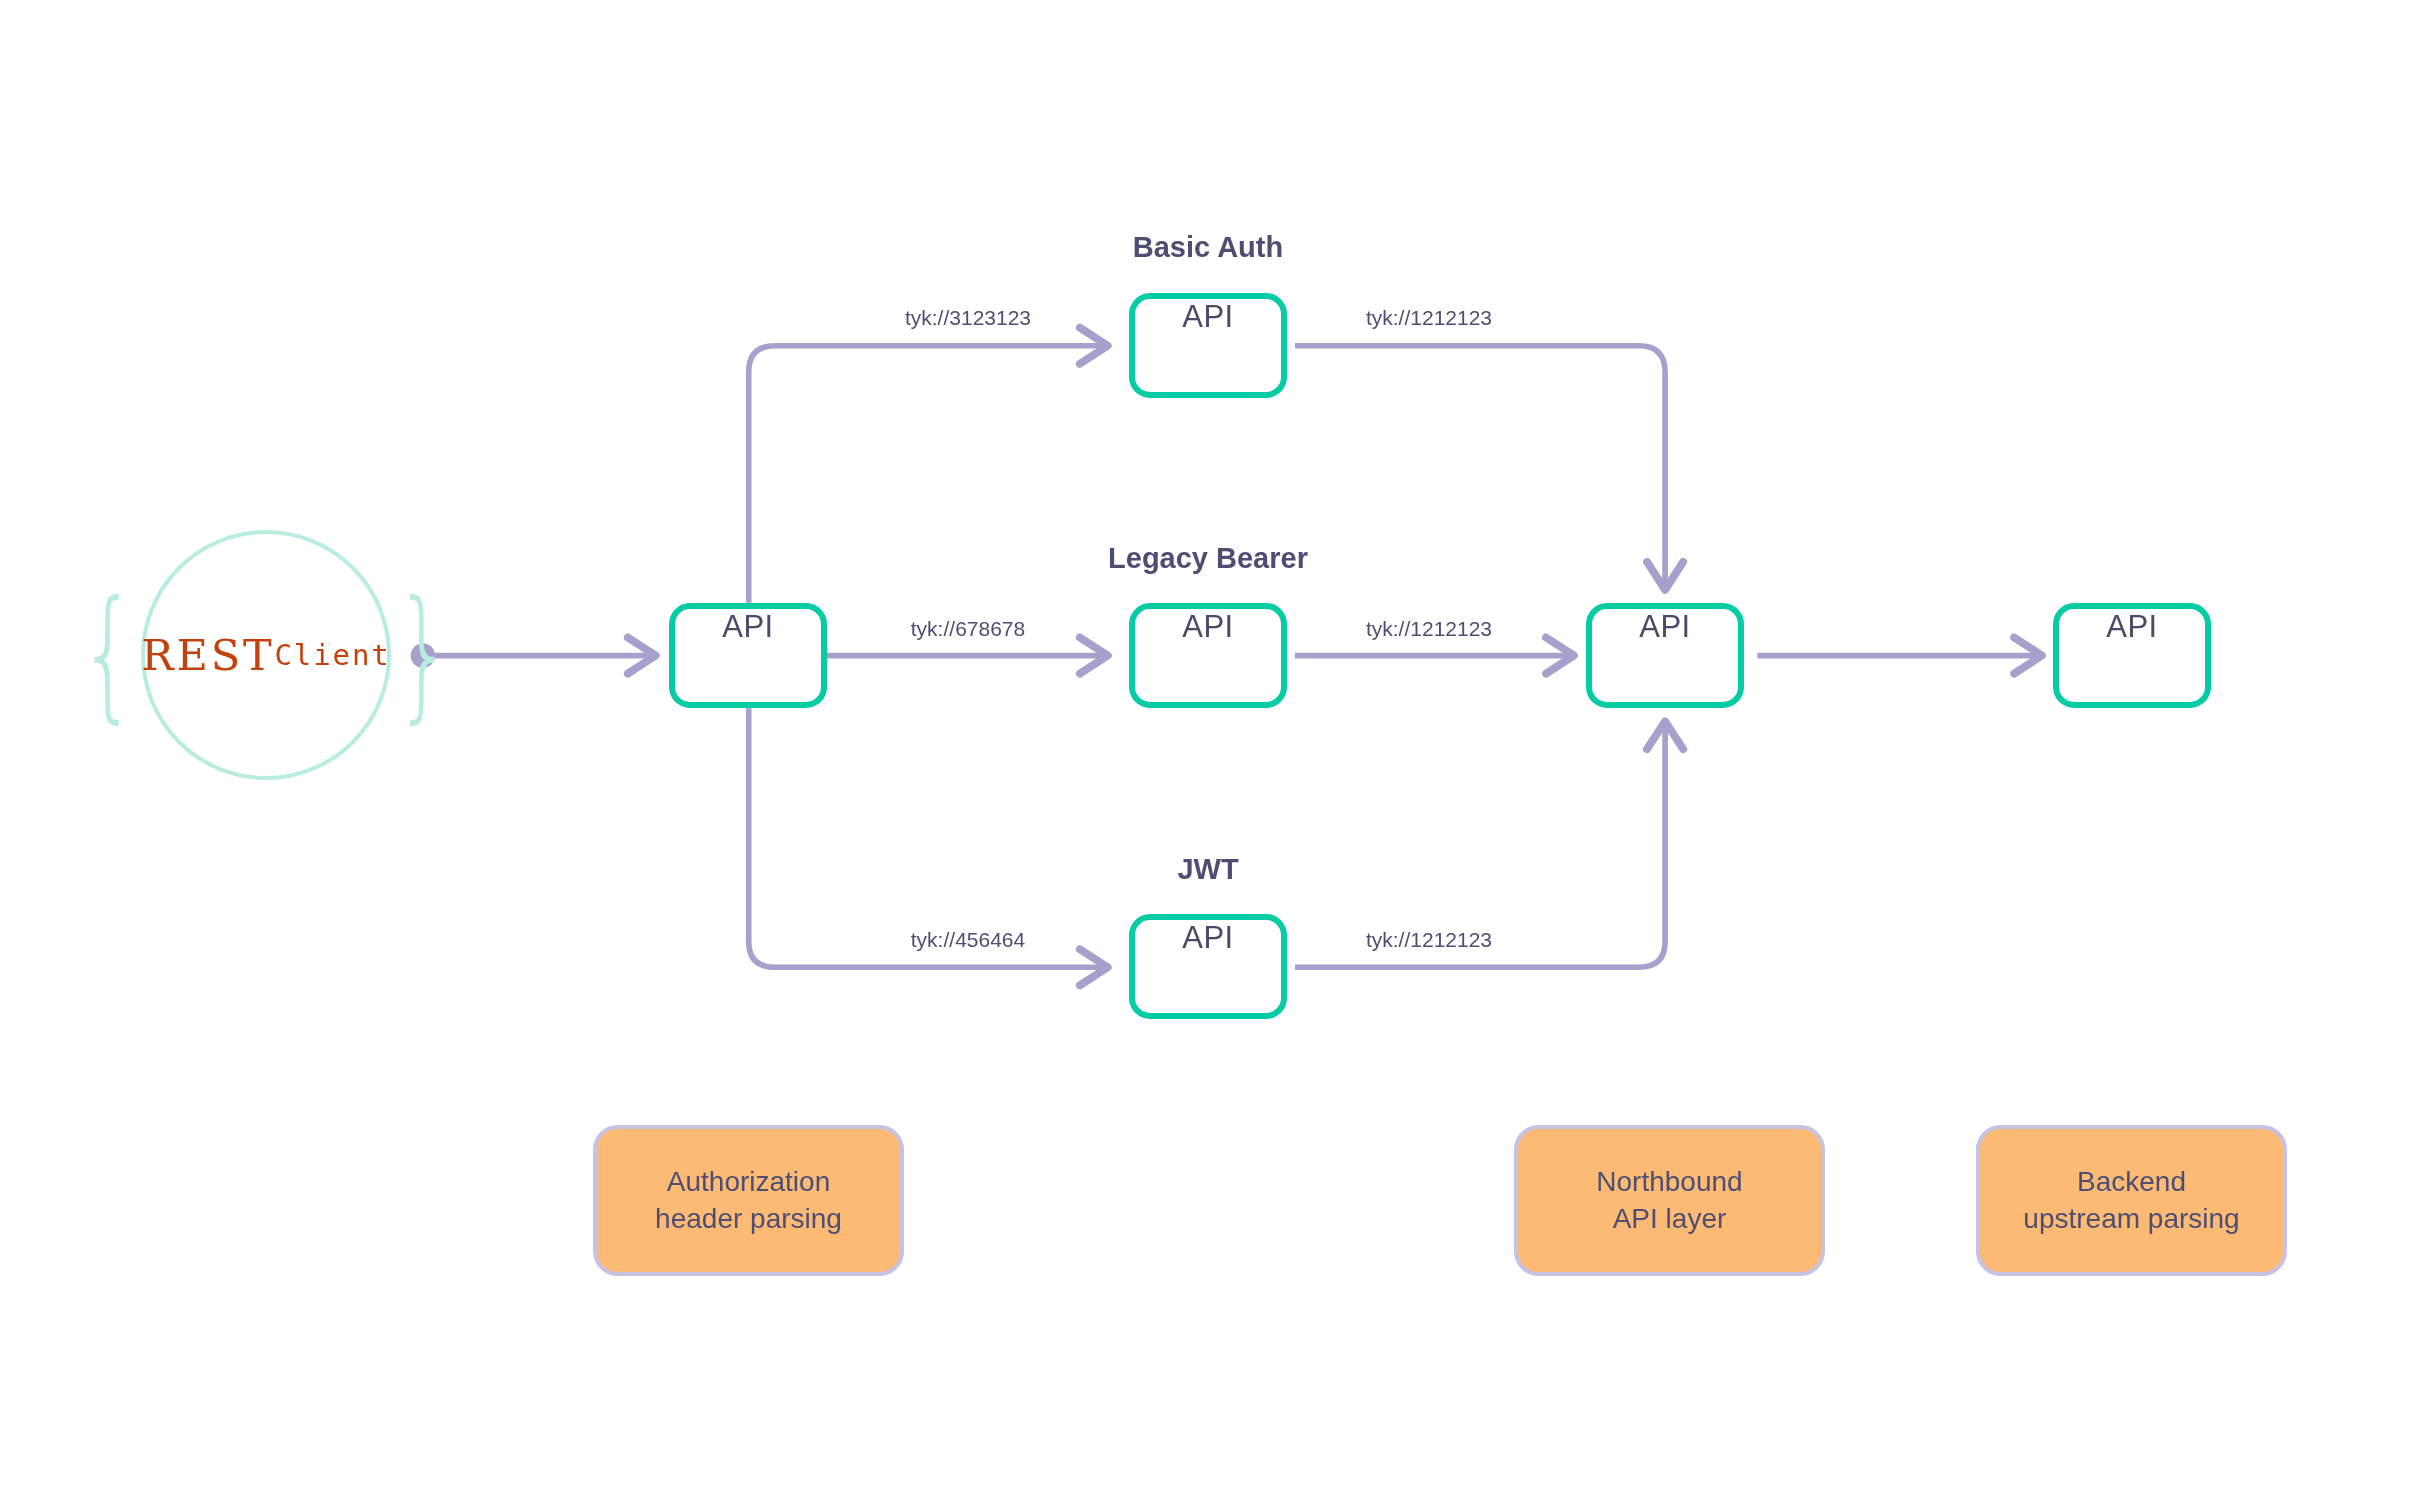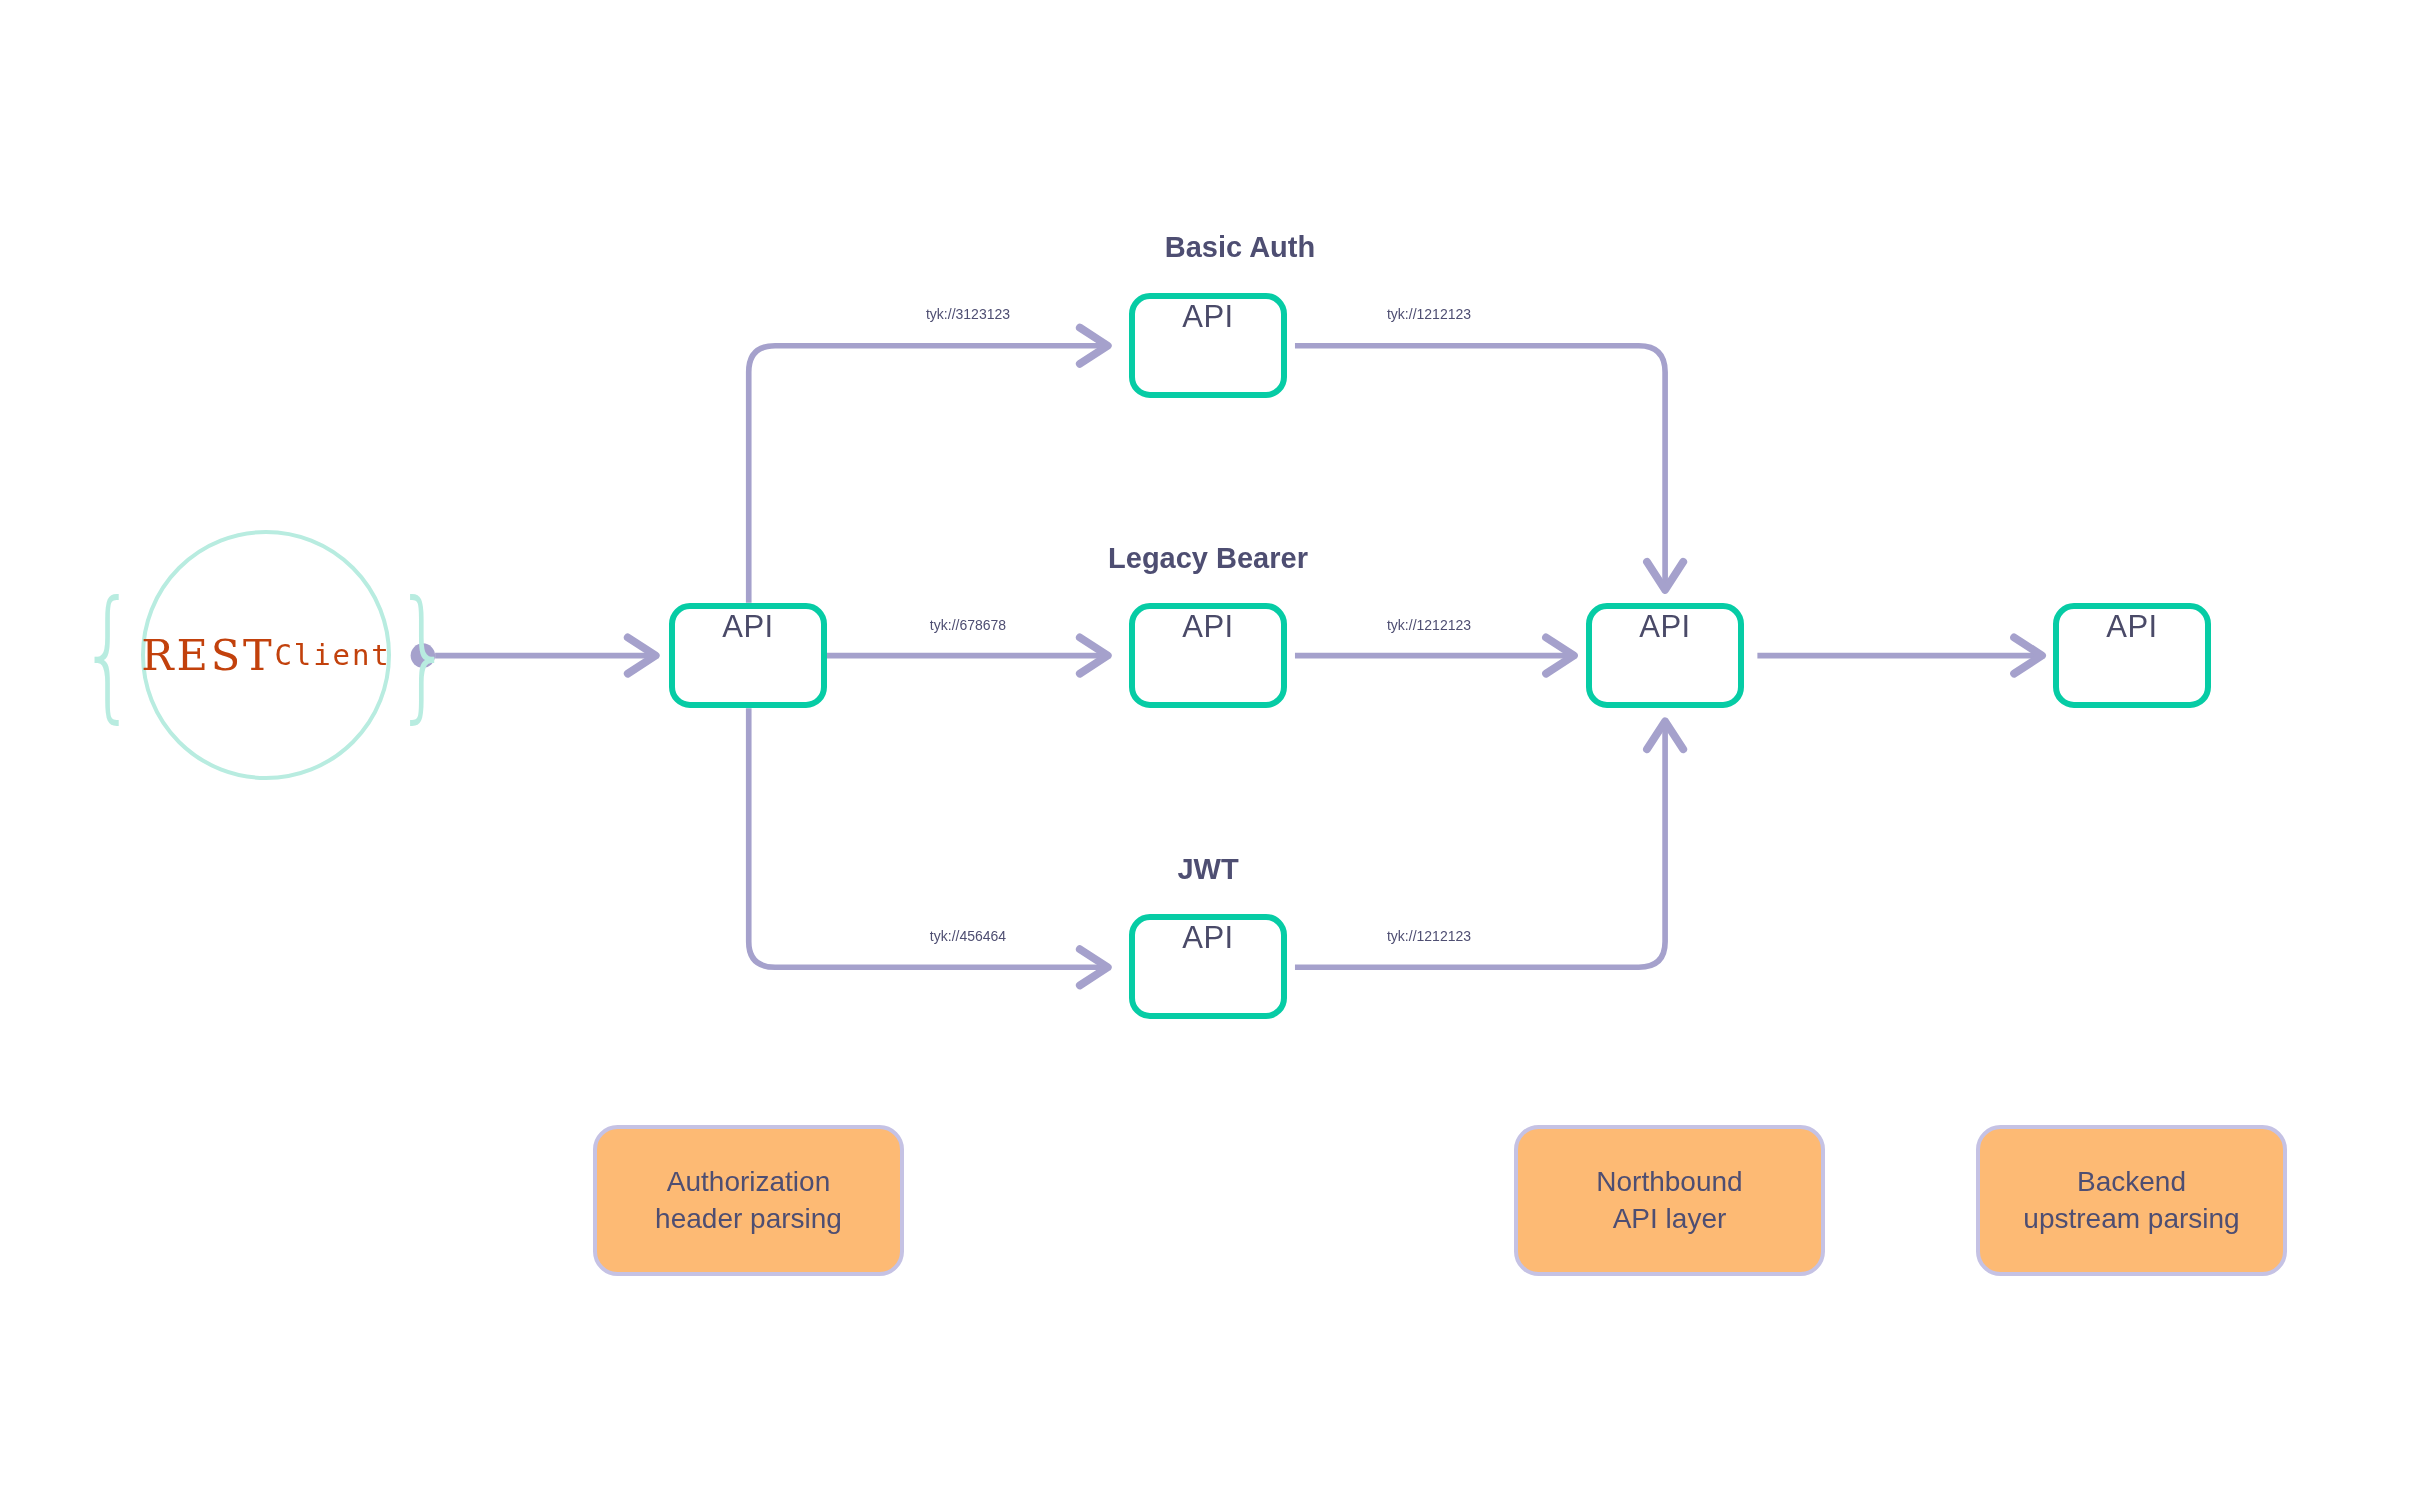--- a/index.html
+++ b/index.html
@@ -103,21 +103,21 @@
     font-weight: bold;
     font-size: 29px;
     white-space: nowrap;
     transform: translateX(-50%);
   }
 
   
   .edge-label {
     position: absolute;
     color: #4e4e72;
-    font-size: 14px;
+    font-size: 21px;
     white-space: nowrap;
     transform: translateX(-50%);
   }
 
   
   .legend-box {
     position: absolute;
     box-sizing: border-box;
     width: 311px;
     height: 151px;
@@ -171,21 +171,21 @@
     <div class="rest-inner">
       <span class="brace">{</span>
       <span class="rest-words">
         <span class="rest-word-1">REST</span>
         <span class="rest-word-2">Client</span>
       </span>
       <span class="brace">}</span>
     </div>
   </div>
 
-  <div class="group-title" style="left:1208px; top:231px;margin-left:32px;">Basic Auth</div>
+  <div class="group-title" style="left:1208px; top:231px;">Basic Auth</div>
   <div class="group-title" style="left:1208px; top:542px;">Legacy Bearer</div>
   <div class="group-title" style="left:1208px; top:853px;">JWT</div>
 
   <div class="api-node" style="left:669px; top:603px;">
     <span>API</span>
   </div>
 
   <div class="api-node" style="left:1129px; top:293px;">
     <span>API</span>
   </div>

